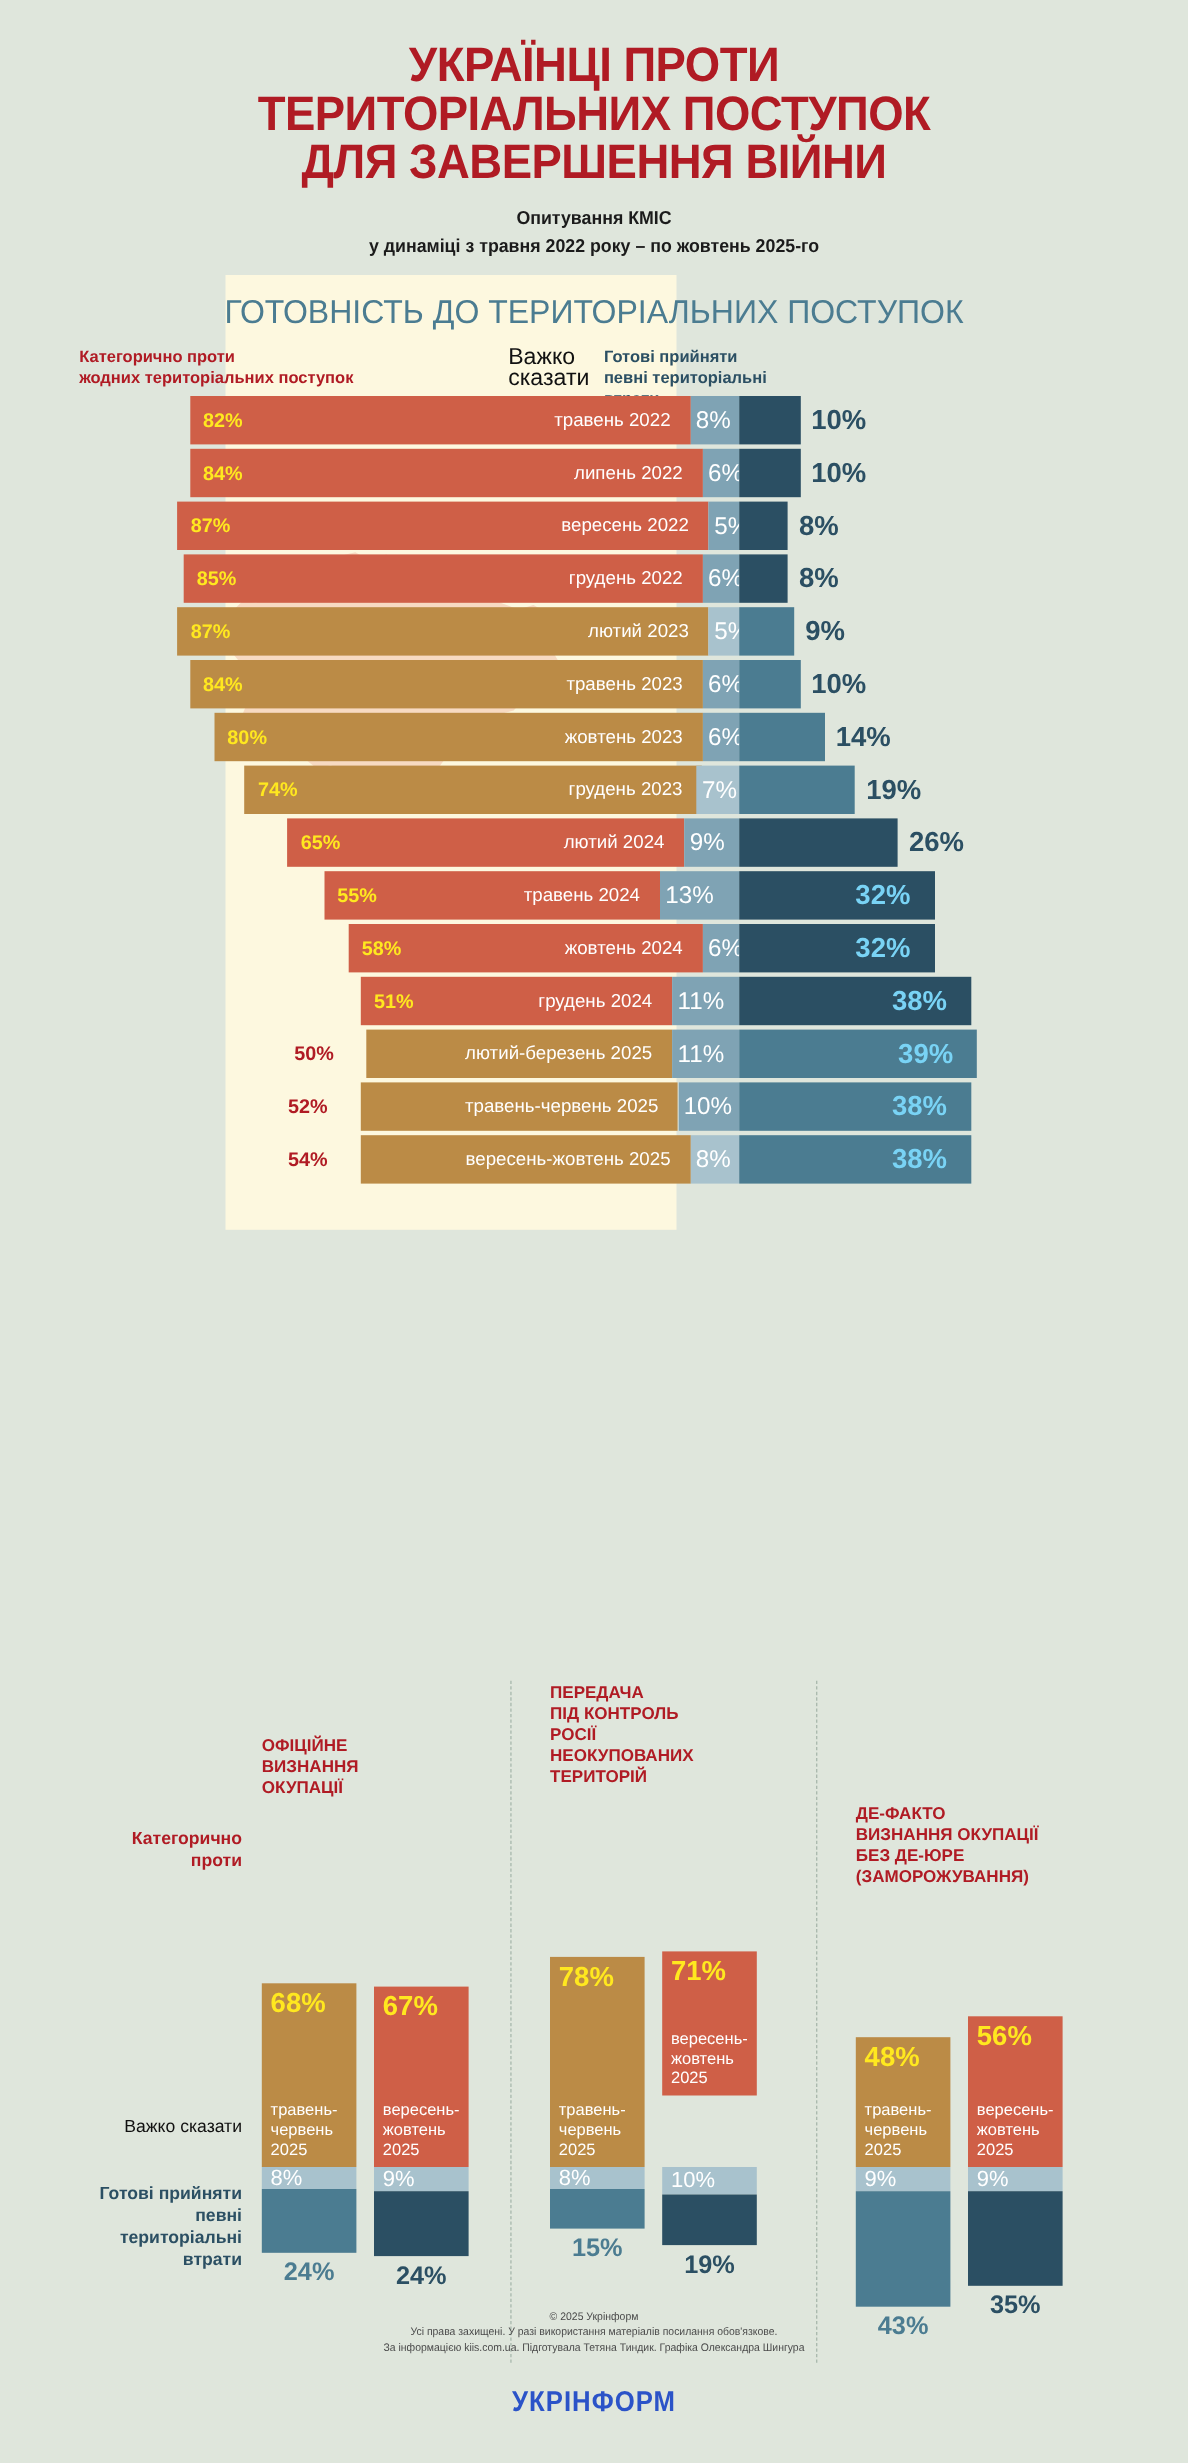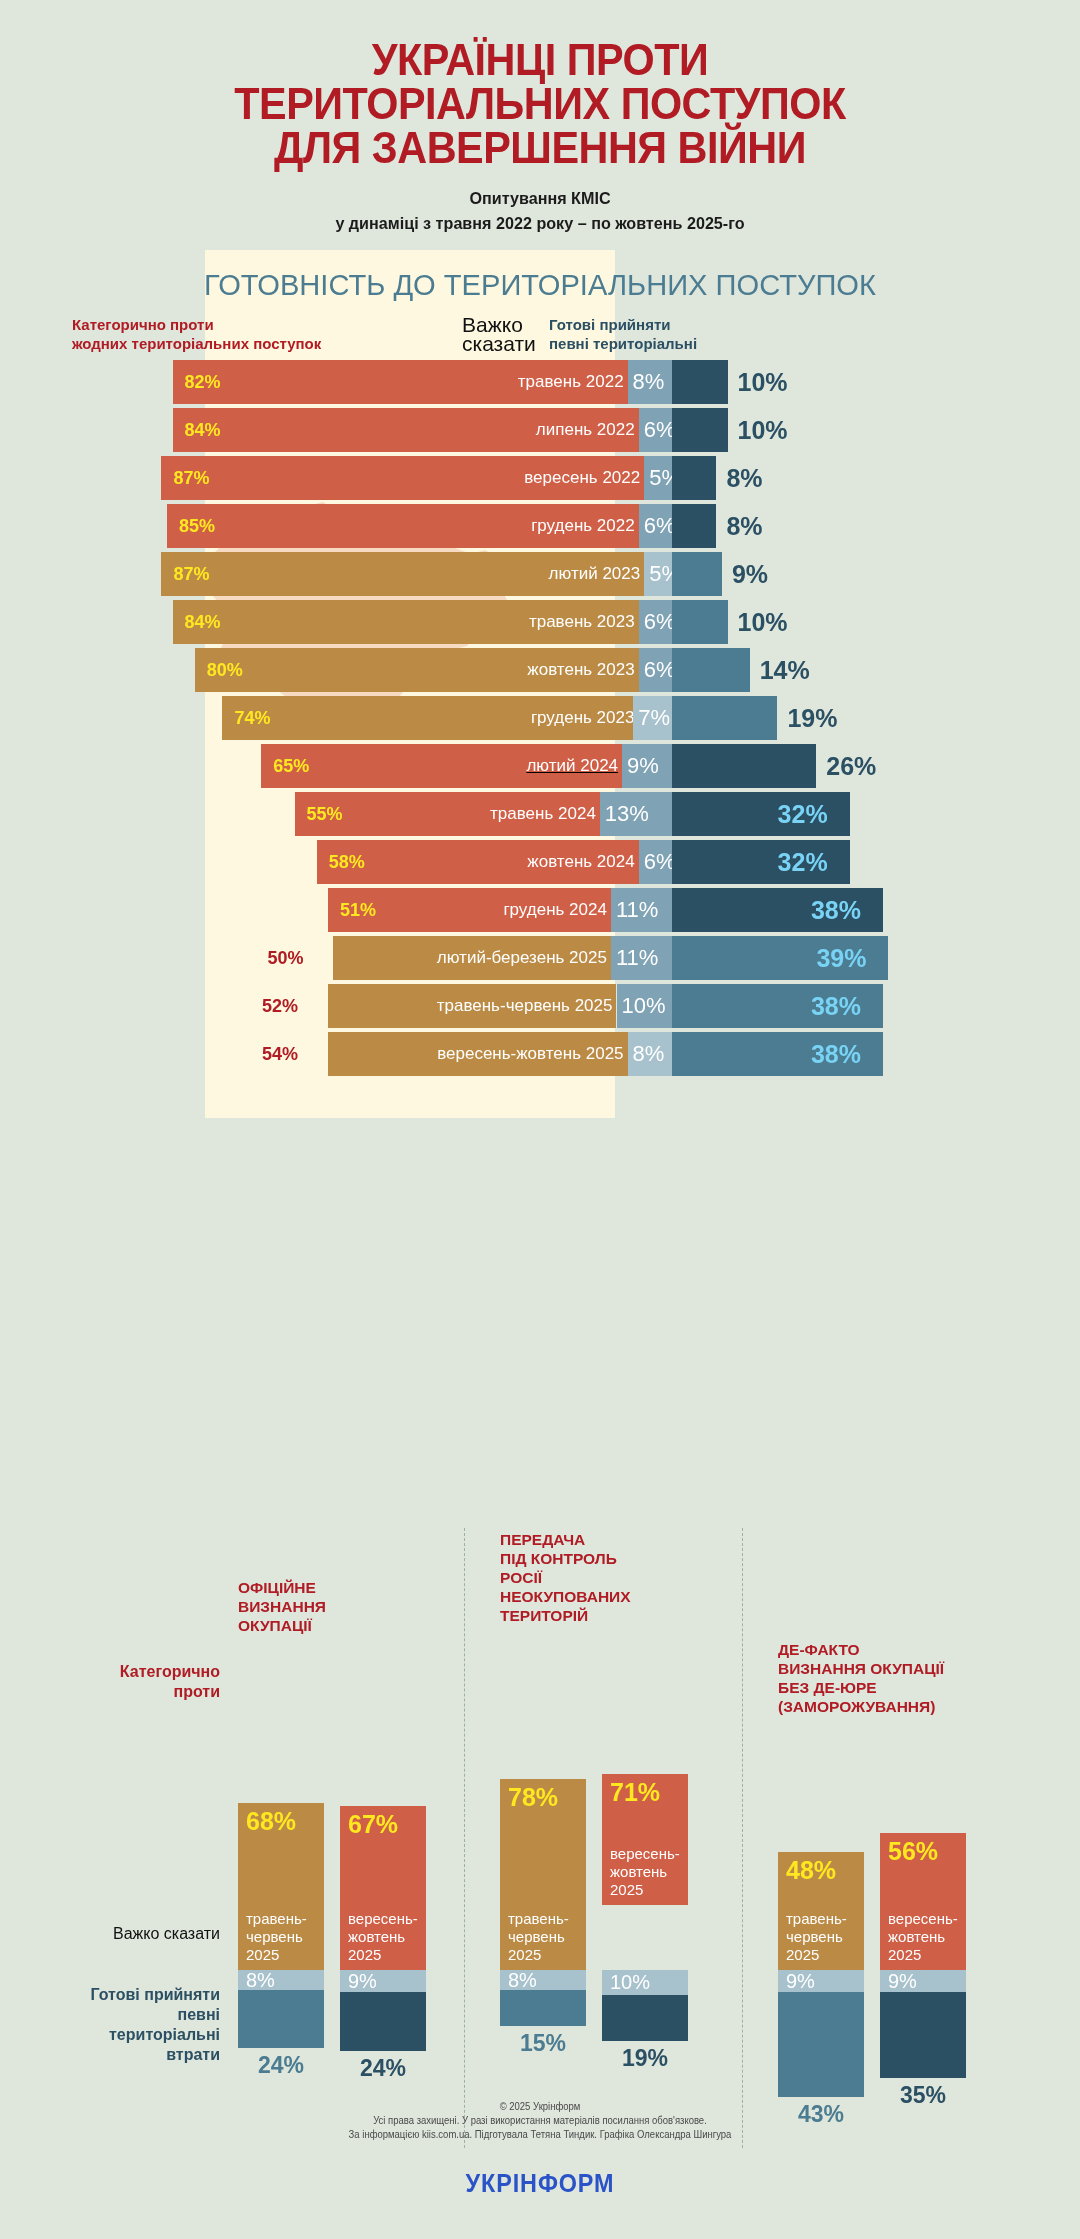--- a/index.html
+++ b/index.html
@@ -116,21 +116,21 @@
   .lbl-pct-left {
     position: absolute;
     font-weight: bold;
     font-size: 18px;
     line-height: 44px;
     white-space: nowrap;
   }
   .lbl-date {
     color: #ffffff;
     font-size: 17px;
-    padding-right: 4px;
+    padding-right: 18px;
     white-space: nowrap;
   }
   .lbl-mid {
     color: #ffffff;
     font-size: 22px;
     padding-left: 5px;
     white-space: nowrap;
   }
   .lbl-right {
     position: absolute;
@@ -346,21 +346,21 @@
           <span class="lbl-date">грудень 2023</span>
         </div>
         <div class="lbl-pct-left" style="color: rgb(255, 232, 31); left: 234.45px;">74%</div>
         <div class="seg" style="left: 633.15px; width: 38.85px; background: rgb(168, 194, 205);">
           <span class="lbl-mid">7%</span>
         </div>
         <div class="seg" style="left: 672px; width: 105.45px; background: rgb(75, 124, 145);"></div>
         <div class="lbl-right" style="color: rgb(43, 79, 99); left: 787.45px;">19%</div>
       </div>
       <div class="row">
-        <div class="seg seg-a" style="left: 261.3px; width: 360.75px; background: rgb(207, 95, 71); text-decoration: underline;">
+        <div class="seg seg-a" style="left: 261.3px; width: 360.75px; background: rgb(207, 95, 71);">
           <span class="lbl-date">лютий 2024</span>
         </div>
         <div class="lbl-pct-left" style="color: rgb(255, 232, 31); left: 273.3px;">65%</div>
         <div class="seg" style="left: 622.05px; width: 49.95px; background: rgb(127, 163, 180);">
           <span class="lbl-mid">9%</span>
         </div>
         <div class="seg" style="left: 672px; width: 144.3px; background: rgb(43, 79, 99);"></div>
         <div class="lbl-right" style="color: rgb(43, 79, 99); left: 826.3px;">26%</div>
       </div>
       <div class="row">

